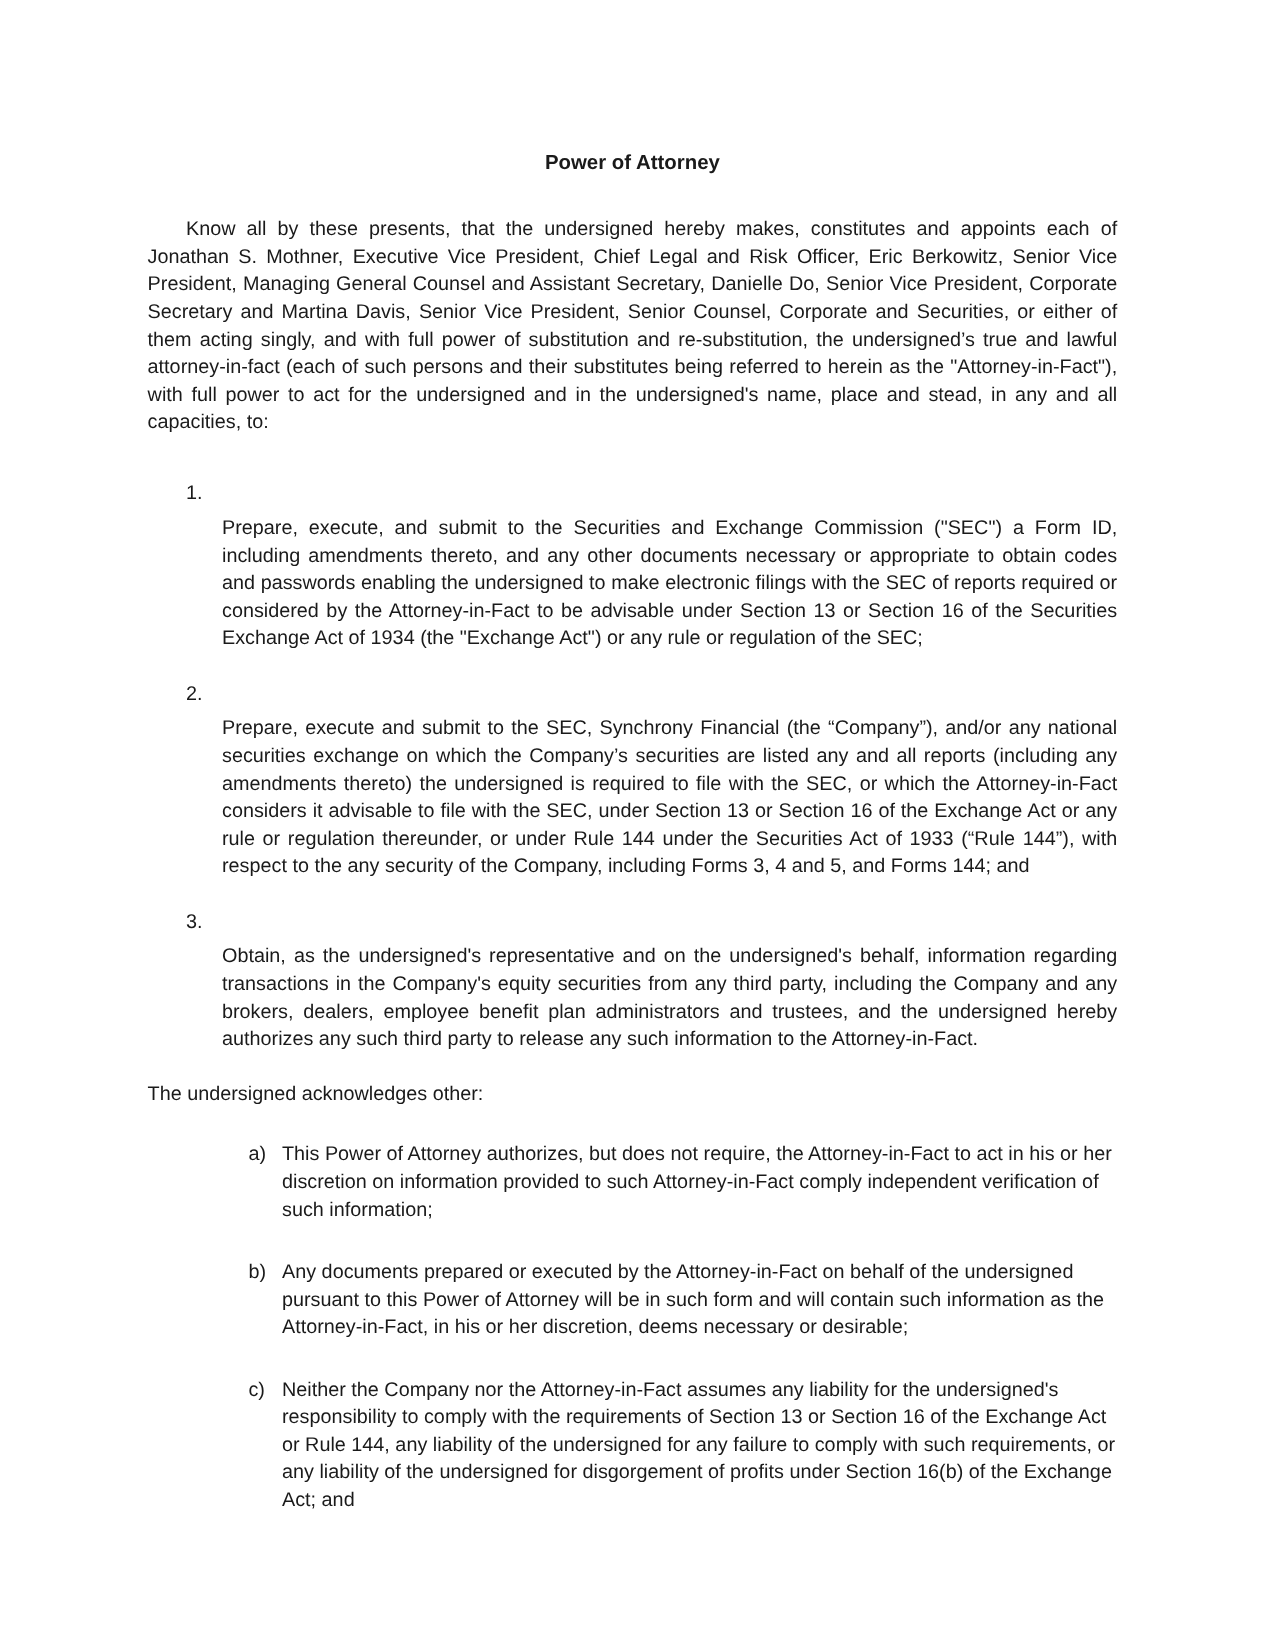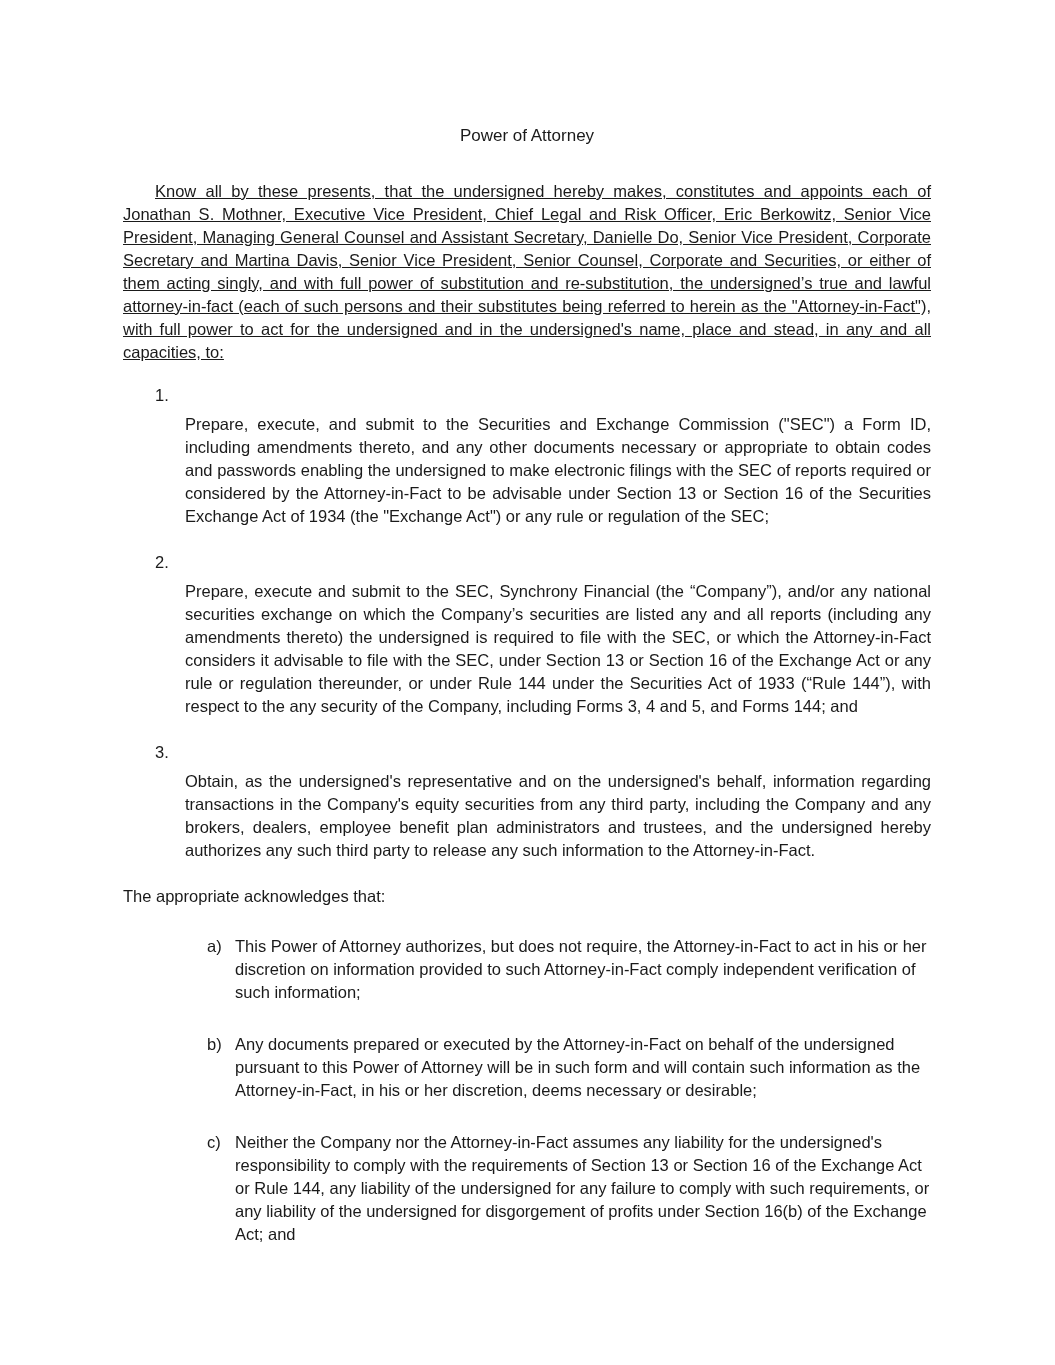--- a/index.html
+++ b/index.html
@@ -17,28 +17,27 @@
     overflow: hidden;
     font-family: "Liberation Sans", sans-serif;
     font-size: 16.5px;
     line-height: 23px;
     color: #1a1a1a;
   }
   .doc-title {
     margin: 0 0 35px 0;
     text-align: center;
     font-size: 17px;
-    font-weight: 400;
+    font-weight: 700;
     line-height: 18px;
   }
   .intro-para {
-    margin: 0 0 20px 0;
+    margin: 0 0 36px 0;
     text-align: justify;
     text-indent: 32px;
-    text-decoration: underline;
   }
   .numbered-list, .lettered-list {
     margin: 0;
     padding: 0;
   }
   .num-item {
     display: flex;
     margin-bottom: 23px;
   }
   .num-item .marker {
@@ -84,21 +83,21 @@
     <div class="num-item">
       <span class="marker">2.</span>
       <div class="item-text">Prepare, execute and submit to the SEC, Synchrony Financial (the “Company”), and/or any national securities exchange on which the Company’s securities are listed any and all reports (including any amendments thereto) the undersigned is required to file with the SEC, or which the Attorney-in-Fact considers it advisable to file with the SEC, under Section 13 or Section 16 of the Exchange Act or any rule or regulation thereunder, or under Rule 144 under the Securities Act of 1933 (“Rule 144”), with respect to the any security of the Company, including Forms 3, 4 and 5, and Forms 144; and</div>
     </div>
     <div class="num-item">
       <span class="marker">3.</span>
       <div class="item-text">Obtain, as the undersigned's representative and on the undersigned's behalf, information regarding transactions in the Company's equity securities from any third party, including the Company and any brokers, dealers, employee benefit plan administrators and trustees, and the undersigned hereby authorizes any such third party to release any such information to the Attorney-in-Fact.</div>
     </div>
   </div>
 
-  <p class="ack-para">The appropriate acknowledges that:</p>
+  <p class="ack-para">The undersigned acknowledges other:</p>
 
   <div class="lettered-list">
     <div class="let-item">
       <span class="marker">a)</span>
       <div class="item-text">This Power of Attorney authorizes, but does not require, the Attorney-in-Fact to act in his or her discretion on information provided to such Attorney-in-Fact comply independent verification of such information;</div>
     </div>
     <div class="let-item">
       <span class="marker">b)</span>
       <div class="item-text">Any documents prepared or executed by the Attorney-in-Fact on behalf of the undersigned pursuant to this Power of Attorney will be in such form and will contain such information as the Attorney-in-Fact, in his or her discretion, deems necessary or desirable;</div>
     </div>

